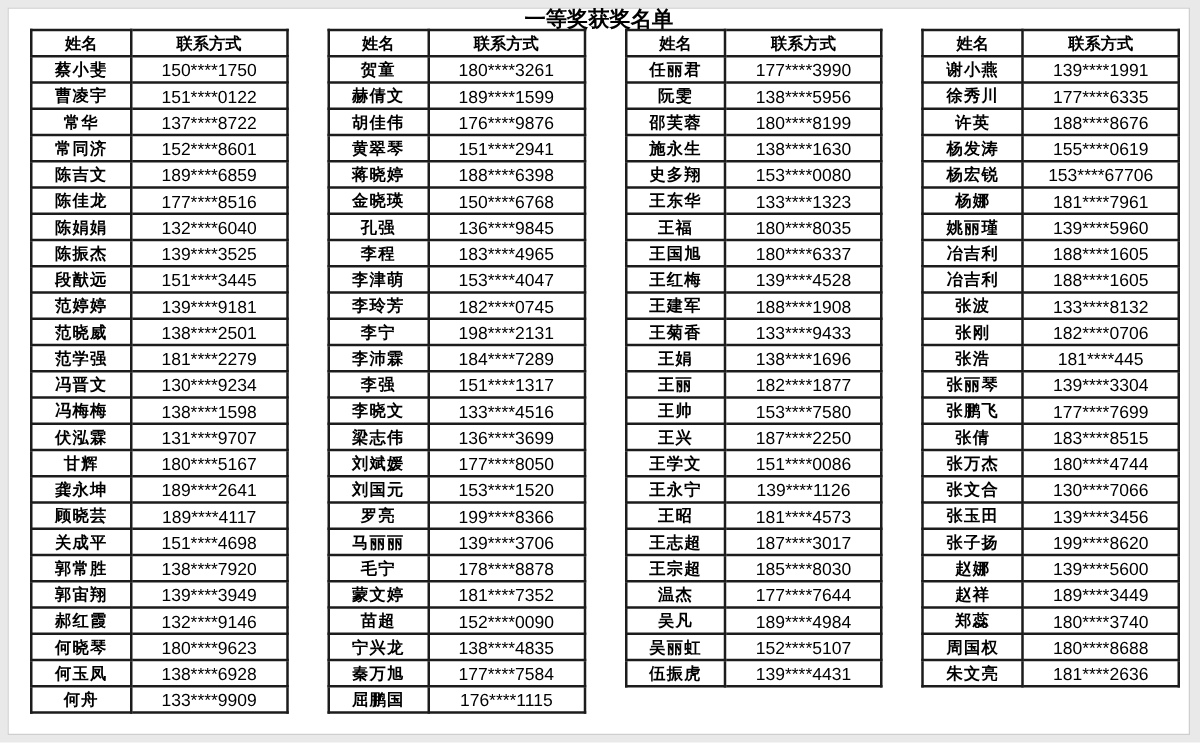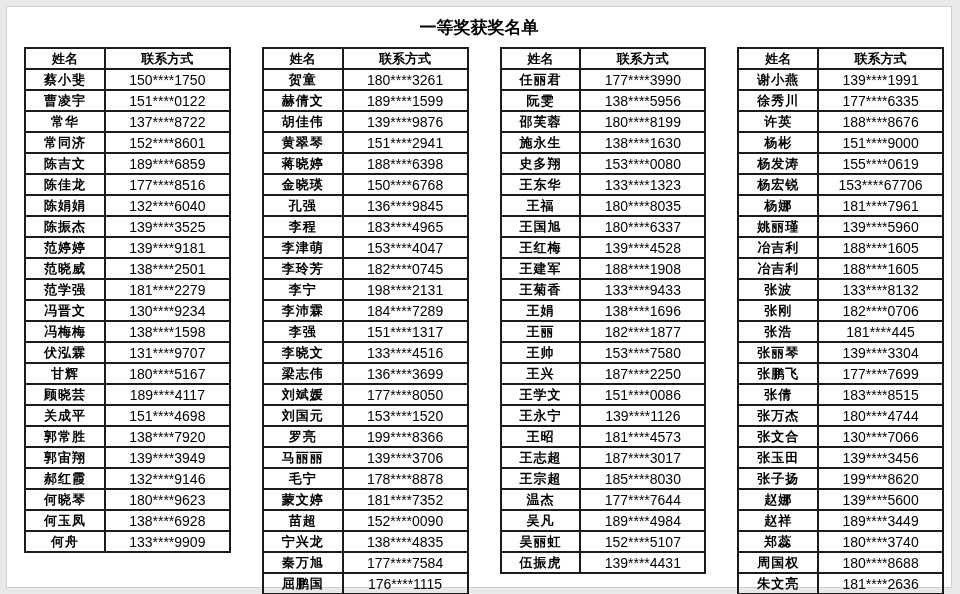--- a/index.html
+++ b/index.html
@@ -9,21 +9,21 @@
     font-family:"Liberation Sans","DejaVu Sans",sans-serif;
     overflow:hidden;
   }
   .sheet{
     position:absolute;left:6px;top:6px;width:946px;height:582px;
     background:#ffffff;
     border:1px solid #cfcfcf;
     box-sizing:border-box;
   }
   .title-band{
-    height:40px;
+    height:16px;
     display:flex;align-items:center;justify-content:center;
     font-family:Liberation Sans, sans-serif;
     font-weight:bold;font-size:17px;color:#000;
   }
   .tables-row{
     display:flex;
     gap:15px;
     margin:0 7px 0 1px;
   }
   .tbl-wrap{flex:1;margin-left:16px;}
@@ -103,20 +103,24 @@
             </tr>
             <tr>
               <td class="name">陈娟娟</td>
               <td class="phone">132****6040</td>
             </tr>
             <tr>
               <td class="name">陈振杰</td>
               <td class="phone">139****3525</td>
             </tr>
             <tr>
+              <td class="name">段猷远</td>
+              <td class="phone">151****3445</td>
+            </tr>
+            <tr>
               <td class="name">范婷婷</td>
               <td class="phone">139****9181</td>
             </tr>
             <tr>
               <td class="name">范晓威</td>
               <td class="phone">138****2501</td>
             </tr>
             <tr>
               <td class="name">范学强</td>
               <td class="phone">181****2279</td>
@@ -129,20 +133,24 @@
               <td class="name">冯梅梅</td>
               <td class="phone">138****1598</td>
             </tr>
             <tr>
               <td class="name">伏泓霖</td>
               <td class="phone">131****9707</td>
             </tr>
             <tr>
               <td class="name">甘辉</td>
               <td class="phone">180****5167</td>
+            </tr>
+            <tr>
+              <td class="name">龚永坤</td>
+              <td class="phone">189****2641</td>
             </tr>
             <tr>
               <td class="name">顾晓芸</td>
               <td class="phone">189****4117</td>
             </tr>
             <tr>
               <td class="name">关成平</td>
               <td class="phone">151****4698</td>
             </tr>
             <tr>
@@ -189,21 +197,21 @@
             <tr>
               <td class="name">贺童</td>
               <td class="phone">180****3261</td>
             </tr>
             <tr>
               <td class="name">赫倩文</td>
               <td class="phone">189****1599</td>
             </tr>
             <tr>
               <td class="name">胡佳伟</td>
-              <td class="phone">139****9876</td>
+              <td class="phone">176****9876</td>
             </tr>
             <tr>
               <td class="name">黄翠琴</td>
               <td class="phone">151****2941</td>
             </tr>
             <tr>
               <td class="name">蒋晓婷</td>
               <td class="phone">188****6398</td>
             </tr>
             <tr>
@@ -422,24 +430,20 @@
             </tr>
             <tr>
               <td class="name">徐秀川</td>
               <td class="phone">177****6335</td>
             </tr>
             <tr>
               <td class="name">许英</td>
               <td class="phone">188****8676</td>
             </tr>
             <tr>
-              <td class="name">杨彬</td>
-              <td class="phone">151****9000</td>
-            </tr>
-            <tr>
               <td class="name">杨发涛</td>
               <td class="phone">155****0619</td>
             </tr>
             <tr>
               <td class="name">杨宏锐</td>
               <td class="phone">153****67706</td>
             </tr>
             <tr>
               <td class="name">杨娜</td>
               <td class="phone">181****7961</td>

